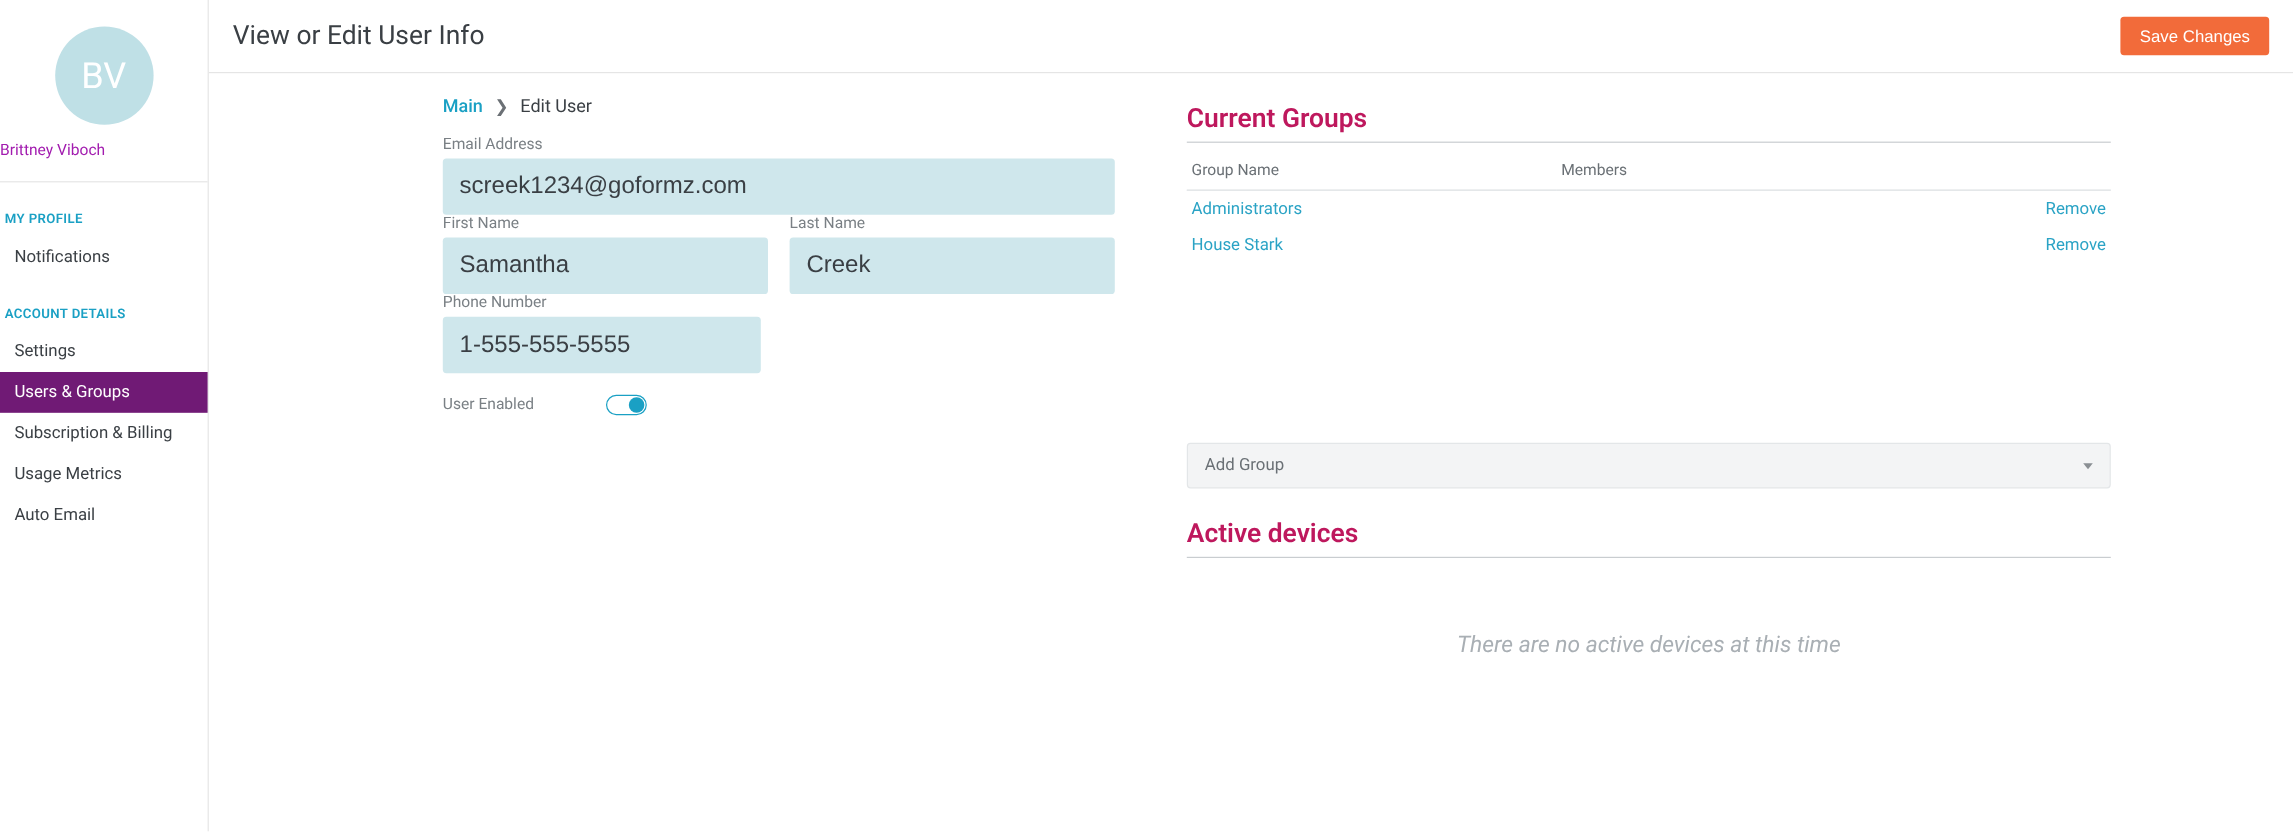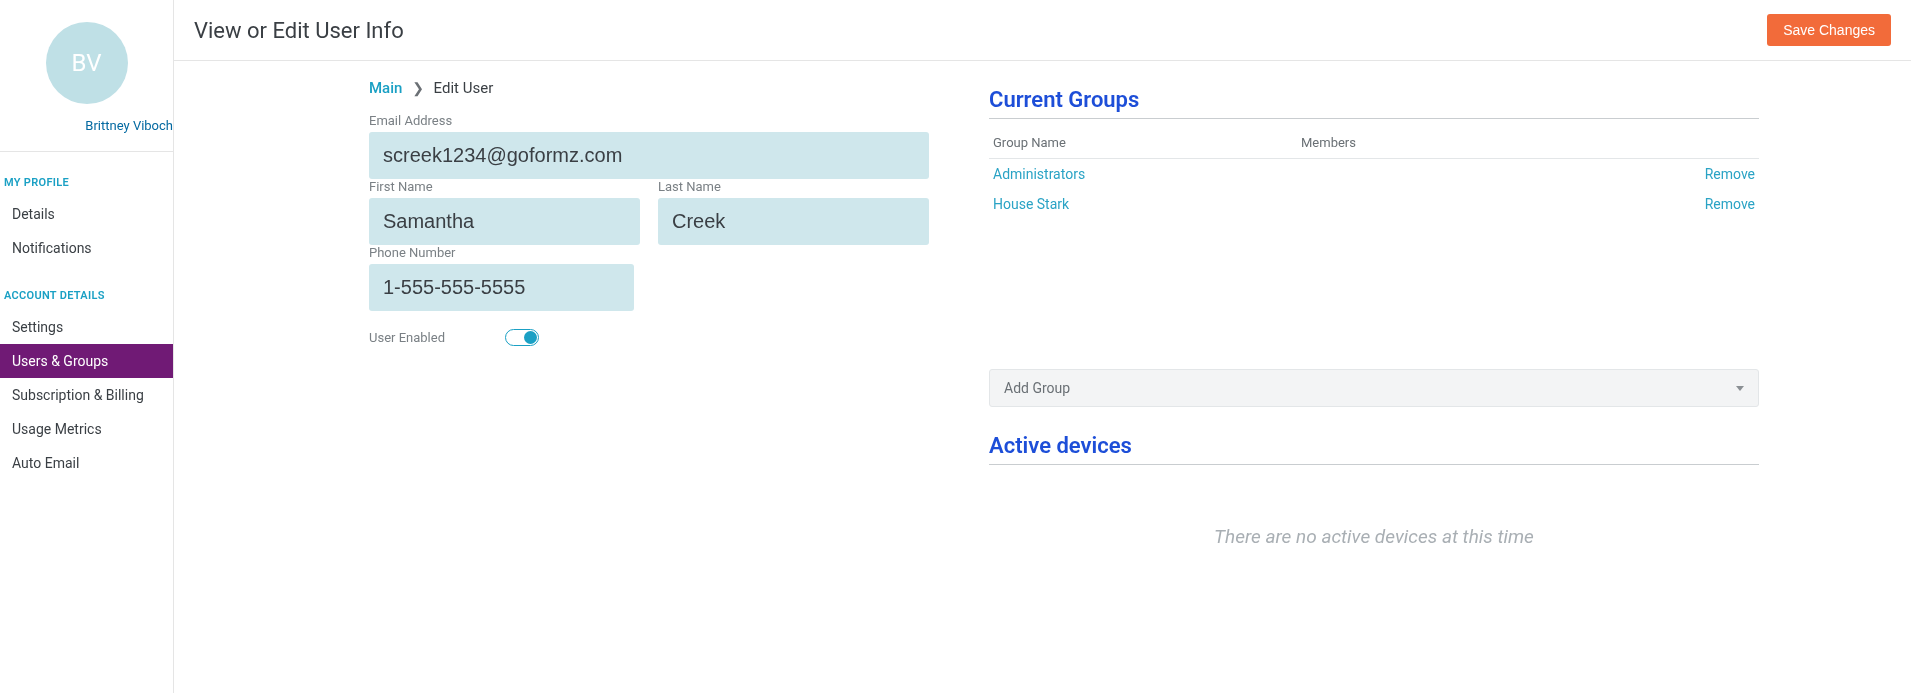--- a/index.html
+++ b/index.html
@@ -18,28 +18,28 @@
     flex-shrink: 0;
     padding-top: 22px;
   }
   .avatar-wrap { text-align: center; }
   .avatar {
     width: 82px; height: 82px;
     border-radius: 50%;
     background: #bfe0e6;
     display: inline-flex;
     align-items: center; justify-content: center;
-    font-size: 24px;
+    font-size: 30px;
     color: #fff;
     font-weight: 400;
   }
   .profile-name {
-    text-align: right;
+    text-align: left;
     font-size: 13px;
-    color: #0369a1;
+    color: #a21caf;
     margin-top: 14px;
     margin-bottom: 18px;
   }
   .sidebar hr { border: none; border-top: 1px solid #e5e5e5; }
   .side-section-title {
     font-size: 11px;
     letter-spacing: 0.3px;
     color: #1aa0c4;
     font-weight: 600;
     padding: 24px 4px 8px 4px;
@@ -122,21 +122,21 @@
   .toggle .knob {
     width: 13px; height: 13px;
     background: #1aa0c4;
     border-radius: 50%;
     position: absolute;
     right: 1px; top: 1px;
   }
 
   .section-title {
     font-size: 22px;
-    color: #1d4ed8;
+    color: #be185d;
     font-weight: 600;
     margin-bottom: 6px;
     padding-top: 8px;
   }
   .section-hr { border: none; border-top: 1px solid #c9cdd0; margin-bottom: 10px; }
 
   .tbl { width: 100%; border-collapse: collapse; }
   .tbl th {
     text-align: left;
     font-weight: 400;
@@ -183,21 +183,20 @@
 
 <div class="app">
 
   <aside class="sidebar">
     <div class="avatar-wrap">
       <div class="avatar">BV</div>
     </div>
     <div class="profile-name">Brittney Viboch</div>
     <hr>
     <div class="side-section-title">MY PROFILE</div>
-    <div class="side-item">Details</div>
     <div class="side-item">Notifications</div>
 
     <div class="side-section-title">ACCOUNT DETAILS</div>
     <div class="side-item">Settings</div>
     <div class="side-item active">Users &amp; Groups</div>
     <div class="side-item">Subscription &amp; Billing</div>
     <div class="side-item">Usage Metrics</div>
     <div class="side-item">Auto Email</div>
   </aside>
 

